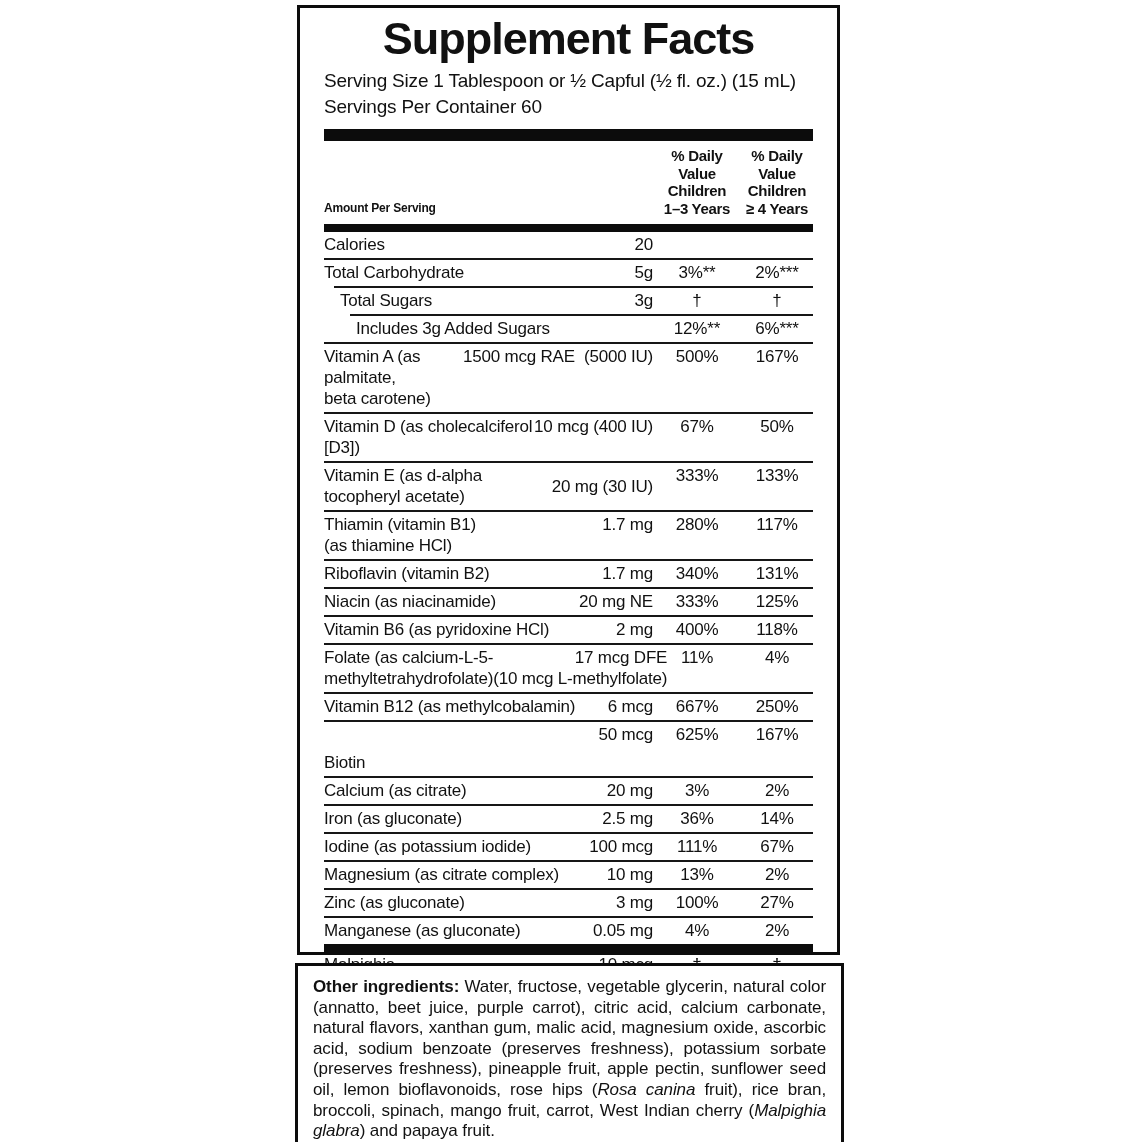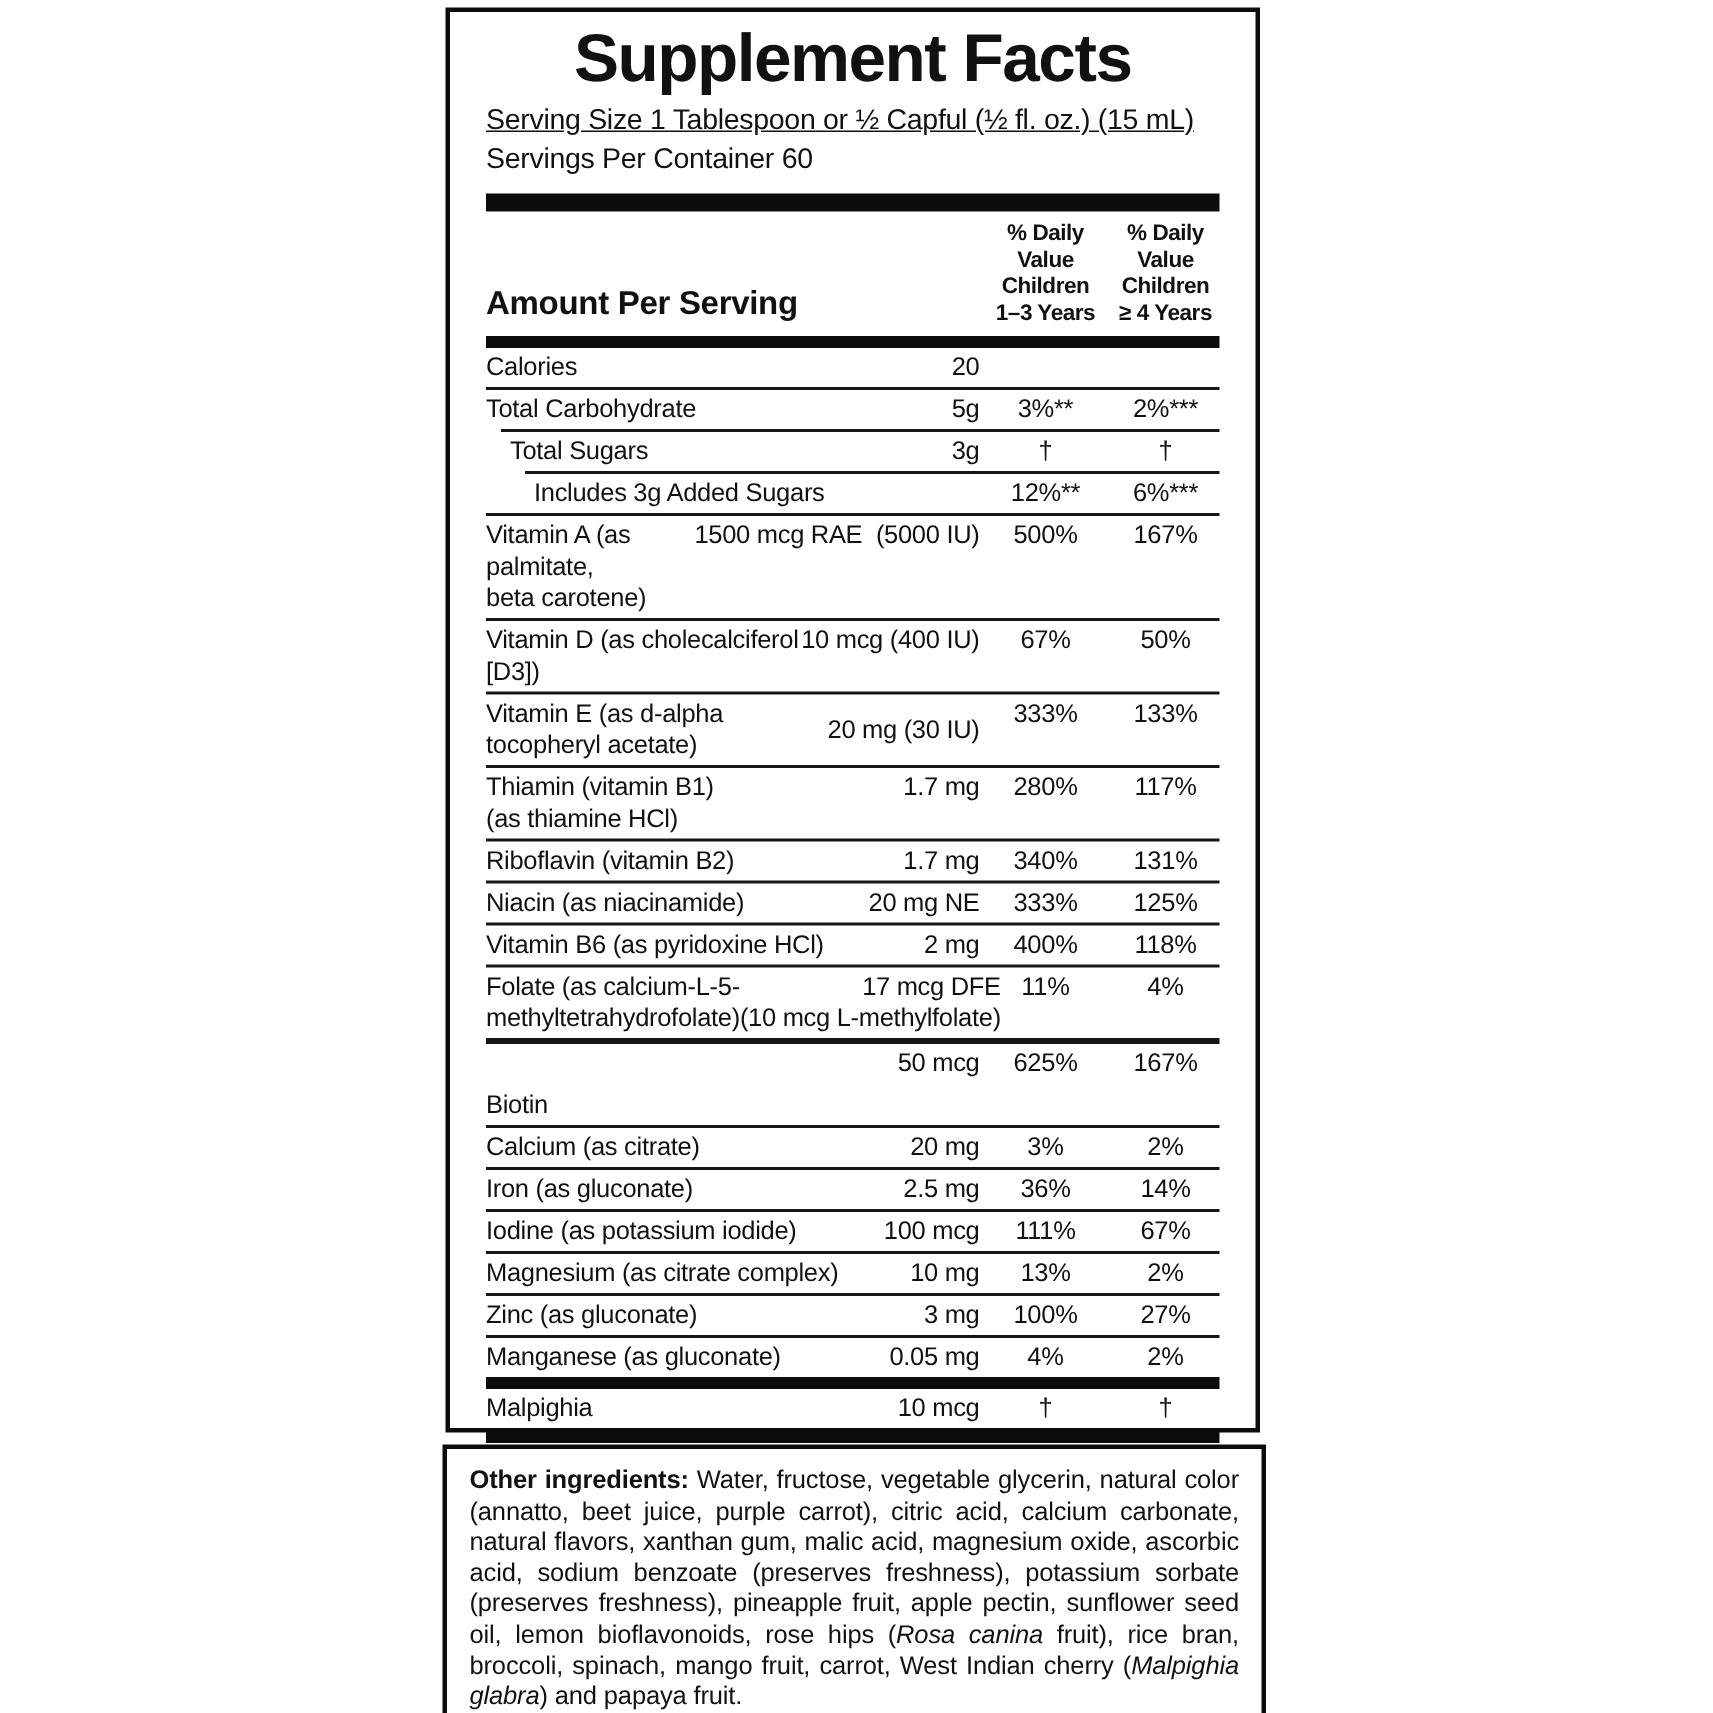--- a/index.html
+++ b/index.html
@@ -2,28 +2,28 @@
 <html><head>
 <meta charset="utf-8">
 <style>
   html,body{margin:0;padding:0;width:1142px;height:1142px;background:#ffffff;overflow:hidden;
     font-family:"Liberation Sans",sans-serif;color:#111;}
   .panel{position:absolute;background:#fff;border:3px solid #0c0c0c;box-sizing:border-box;}
   #sf{left:297px;top:5px;width:543px;height:950px;padding:0 24px;}
   #oi{left:295px;top:963px;width:549px;height:200px;padding:11px 15px 0 15px;}
   .title{font-size:45px;font-weight:900;text-align:center;letter-spacing:-1px;line-height:48px;margin-top:7px;}
   .serv{font-size:19px;line-height:26px;letter-spacing:-0.2px;}
-  .serv1{margin-top:5px;text-decoration:underline;}
+  .serv1{margin-top:5px;}
   .bar{background:#0c0c0c;}
   .bar1{height:12px;margin-top:9px;}
   .bar2{height:8px;}
   .bar3{height:8px;}
   .bar4{height:10px;}
   .hdr{display:flex;align-items:flex-end;padding:6px 0 7px 0;}
-  .hdr-amount{flex:1;font-weight:bold;font-size:22px;padding-bottom:2px;letter-spacing:-0.2px;}
+  .hdr-amount{flex:1;font-weight:bold;font-size:12px;padding-bottom:2px;letter-spacing:-0.2px;}
   .hdr-dv{width:72px;flex-shrink:0;margin-left:8px;text-align:center;font-weight:bold;
     font-size:15px;line-height:17.5px;white-space:pre-line;letter-spacing:-0.3px;}
   .trow{display:flex;align-items:flex-start;padding:2px 0 3px 0;font-size:17px;line-height:21px;letter-spacing:-0.2px;}
   .trow .nw{flex:1;display:flex;min-width:0;}
   .cell-name{flex:1;}
   .cell-amt{text-align:right;white-space:pre;}
   .cell-dv{width:72px;flex-shrink:0;margin-left:8px;text-align:center;}
   .rule{height:2px;background:#161616;}
   .fnotes{margin-top:7px;font-size:17px;line-height:22px;letter-spacing:-0.2px;}
   .fn{display:flex;}
@@ -184,20 +184,30 @@
           <div class="cell-name" style="padding-left: 0px;">
             <div>Folate (as calcium-L-5-</div>
             <div>methyltetrahydrofolate)</div>
           </div>
           <div class="cell-amt"><div>17 mcg DFE</div><div>(10 mcg L-methylfolate)</div></div>
         </div>
         <div class="cell-dv">11%</div>
         <div class="cell-dv">4%</div>
       </div>
       <div class="rule"></div>
+      <div class="trow">
+        <div class="nw">
+          <div class="cell-name" style="padding-left: 0px;">
+            <div>Vitamin B12 (as methylcobalamin)</div>
+          </div>
+          <div class="cell-amt"><div>6 mcg</div></div>
+        </div>
+        <div class="cell-dv">667%</div>
+        <div class="cell-dv">250%</div>
+      </div>
       <div class="rule"></div>
       <div class="trow">
         <div class="nw">
           <div class="cell-name" style="padding-left: 0px; margin-top: 28px;">
             <div>Biotin</div>
           </div>
           <div class="cell-amt"><div>50 mcg</div></div>
         </div>
         <div class="cell-dv">625%</div>
         <div class="cell-dv">167%</div>

